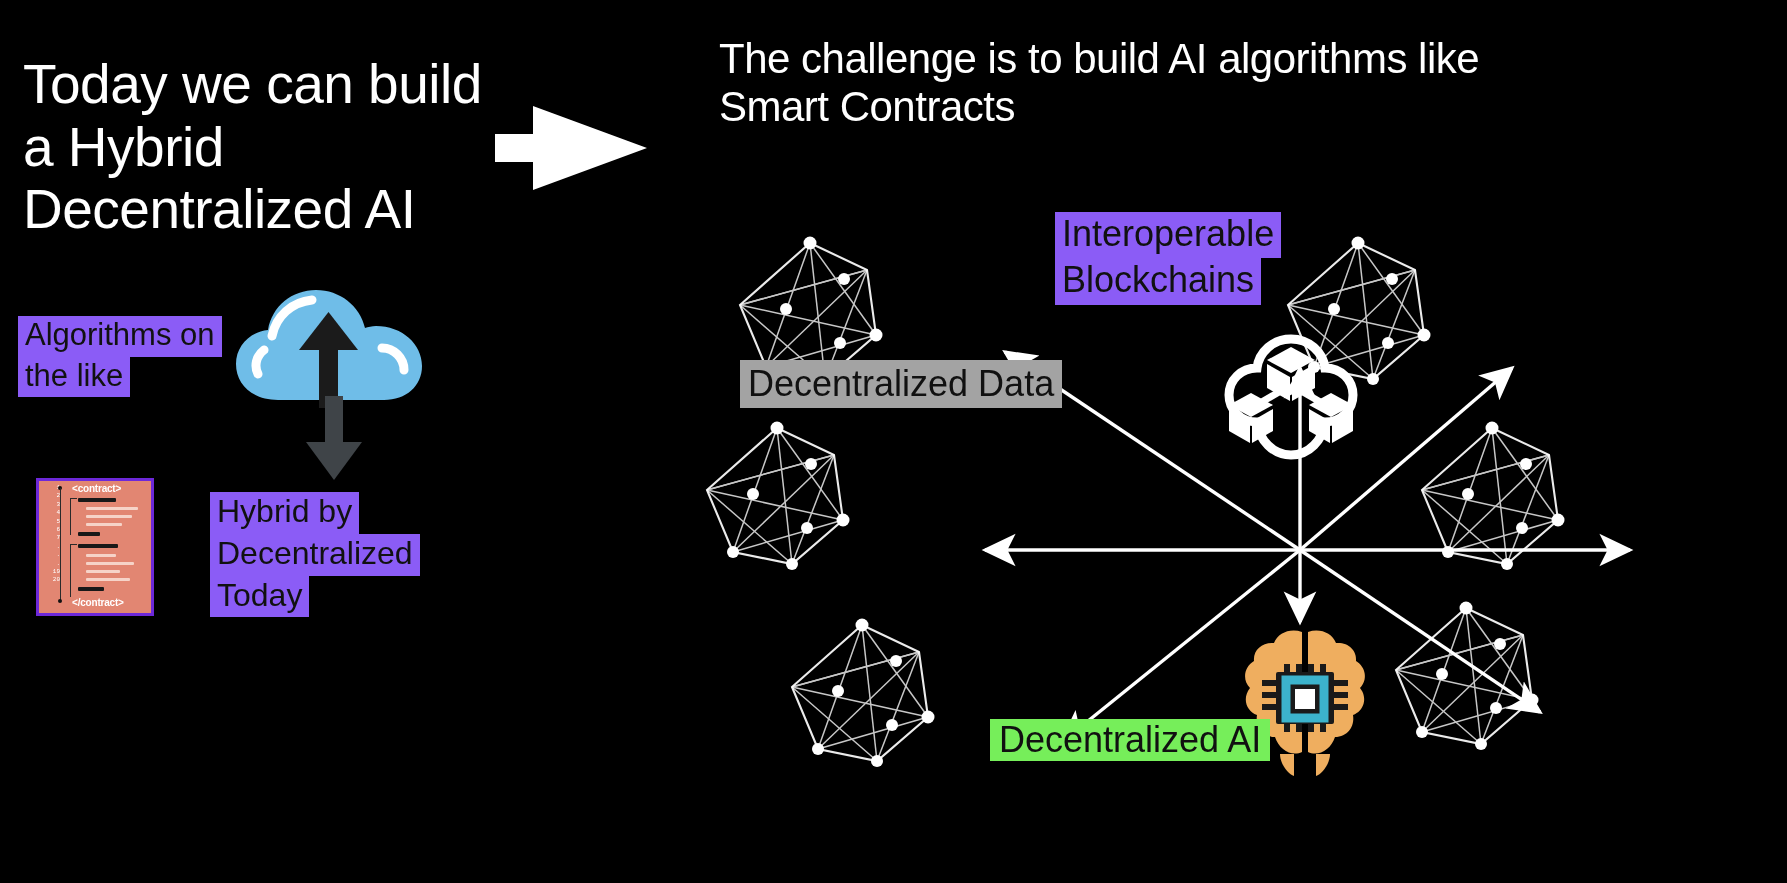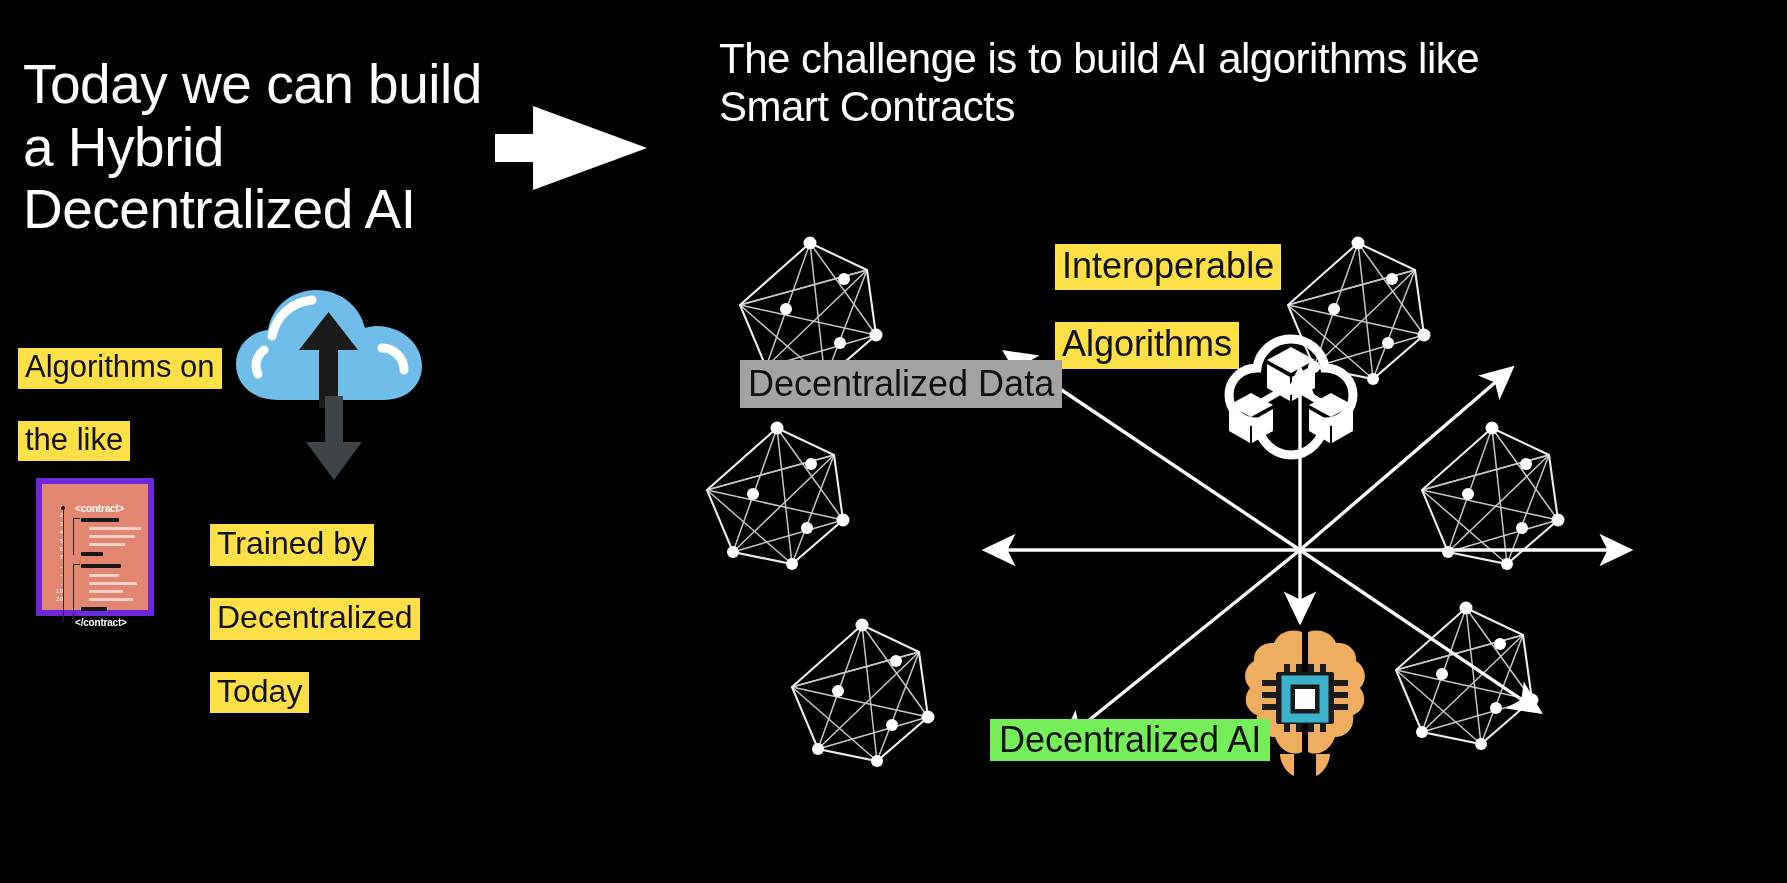--- a/index.html
+++ b/index.html
@@ -19,41 +19,40 @@
   #block-arrow{position:absolute;left:495px;top:98px;width:160px;height:100px;}
 
   
   .chip{
     position:absolute;background:#a3a3a3;color:#111;
     font-family:"Liberation Sans",sans-serif;font-weight:400;
     padding:2px 6px;white-space:nowrap;line-height:1.18;
   }
   .chip.multi{background:transparent;padding:0;}
   .chip.multi > span{
-    display:table;background:#fde047;color:#111;padding:1px 7px 3px 7px;
+    display:table;background:#8b5cf6;color:#111;padding:1px 7px 3px 7px;
     white-space:nowrap;
-    margin-top:32px;
   }
   #algorithms-cloud-label{left:18px;top:316px;font-size:31px;}
   #trained-by-label{left:210px;top:492px;font-size:32px;}
   #interoperable-label{left:1055px;top:212px;font-size:36px;}
   #decentralized-data-label{left:740px;top:360px;font-size:36px;padding:3px 8px;}
   #decentralized-ai-label{
     left:990px;top:719px;font-size:36px;background:#76EE5A;padding:0 9px;
   }
 
   
   #cloud-icon{position:absolute;left:232px;top:288px;width:196px;height:120px;}
   #arrow-down-to-contract{position:absolute;left:300px;top:396px;width:68px;height:86px;}
 
   
   #contract-card{
     position:absolute;left:36px;top:478px;width:118px;height:138px;
-    background:#E28672;border:6px solid #6d28d9;box-sizing:border-box;
-    padding:20px 4px 4px 4px;display:flex;
+    background:#E28672;border:3px solid #6d28d9;box-sizing:border-box;
+    padding:3px 4px 4px 4px;display:flex;
   }
   #contract-gutter{
     width:17px;flex:0 0 17px;color:#fff;font-family:"Liberation Mono",monospace;
     font-size:6px;line-height:8.4px;text-align:right;padding-right:2px;
     display:flex;flex-direction:column;
   }
   #contract-body{position:relative;flex:1;}
   .ctag{
     color:#fff;font-family:"Liberation Sans",sans-serif;font-size:10px;
     font-weight:700;line-height:9px;letter-spacing:-.2px;
@@ -109,21 +108,21 @@
       </g>
     </svg>
   </div>
 
   <div class="chip multi" id="algorithms-cloud-label">
     <span>Algorithms on</span>
     <span>the like</span>
   </div>
 
   <div class="chip multi" id="trained-by-label">
-    <span>Trained by</span>
+    <span>Hybrid by</span>
     <span>Decentralized</span>
     <span>Today</span>
   </div>
 
   <div id="contract-card">
     <div id="contract-gutter">
         <div>1</div>
         <div>2</div>
         <div>3</div>
         <div>4</div>
@@ -285,20 +284,20 @@
         <rect x="92" y="64" width="16" height="6"></rect>
         <rect x="92" y="76" width="16" height="6"></rect>
       </g>
       <rect x="46" y="52" width="38" height="38" fill="none" stroke="#3CB3CC" stroke-width="9"></rect>
       <rect x="55" y="61" width="20" height="20" fill="#ffffff"></rect>
     </svg>
   </div>
 
   <div class="chip multi" id="interoperable-label">
     <span>Interoperable</span>
-    <span>Algorithms</span>
+    <span>Blockchains</span>
   </div>
 
   <div class="chip" id="decentralized-data-label">Decentralized Data</div>
 
   <div class="chip" id="decentralized-ai-label">Decentralized AI</div>
 
 </div>
 
 </body></html>

